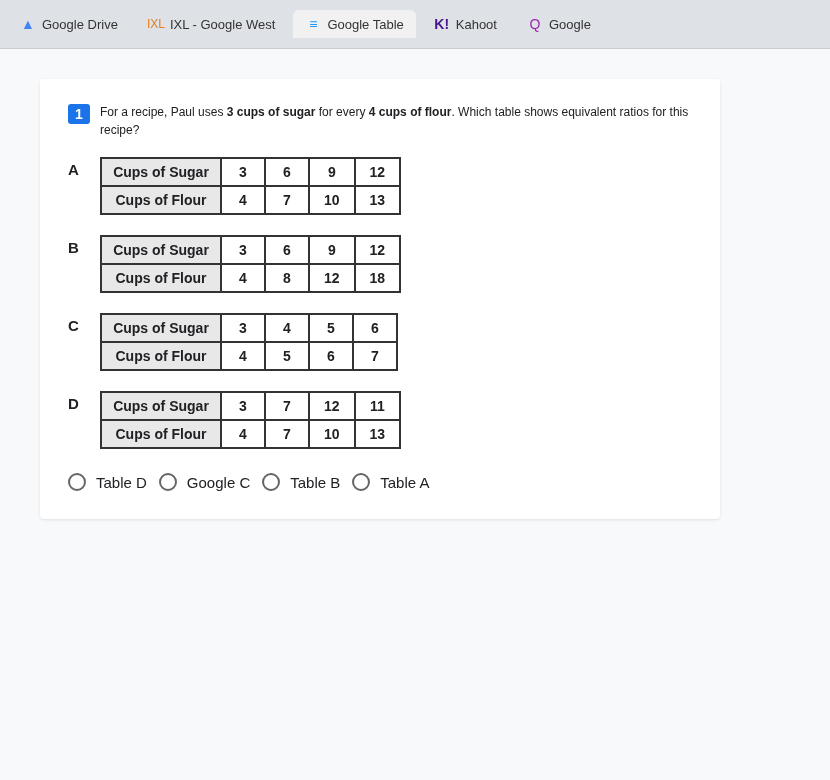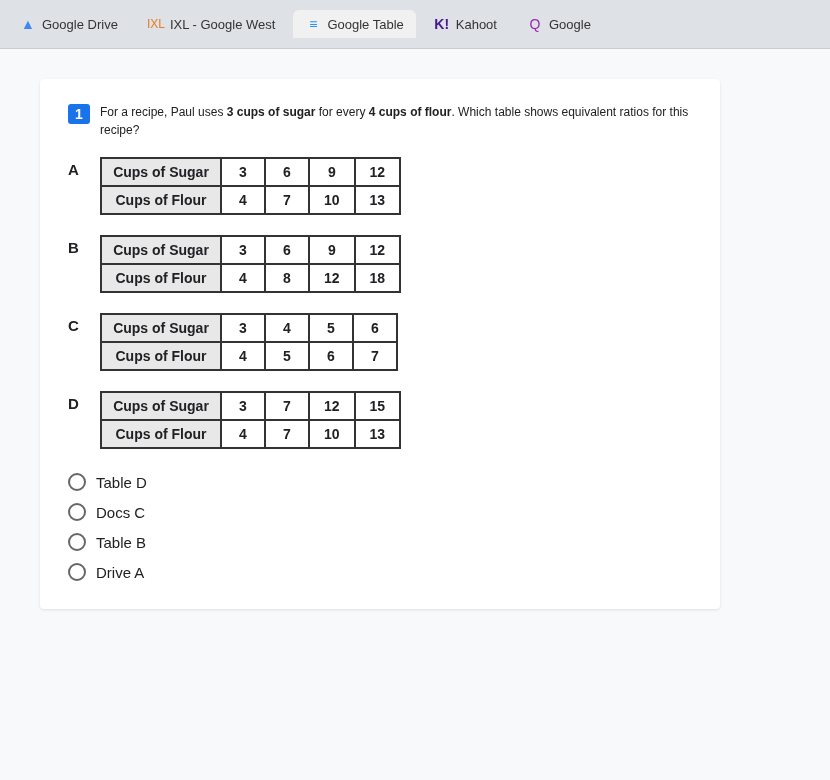--- a/index.html
+++ b/index.html
@@ -130,21 +130,21 @@
       text-align: center;
       font-weight: 700;
       background: #e8e8e8;
       min-width: 120px;
       padding: 5px 10px;
     }
 
     
     .answer-choices {
       display: flex;
-      flex-direction: column;
+      flex-direction: row;
       gap: 12px;
       margin-top: 10px;
     }
     .answer-choice {
       display: flex;
       align-items: center;
       gap: 10px;
       cursor: pointer;
     }
     .radio-circle {
@@ -266,21 +266,21 @@
 
       <div class="table-option">
         <span class="option-label">D</span>
         <table class="ratio-table">
           <tbody>
               <tr>
             <td class="row-label">Cups of Sugar</td>
             <td>3</td>
             <td>7</td>
             <td>12</td>
-            <td>15</td>
+            <td>11</td>
           </tr>
           <tr>
             <td class="row-label">Cups of Flour</td>
             <td>4</td>
             <td>7</td>
             <td>10</td>
             <td>13</td>
           </tr>
         </tbody>
           </table>
@@ -288,26 +288,26 @@
 
     </div>
 
     <div class="answer-choices">
       <div class="answer-choice">
         <div class="radio-circle"></div>
         <span class="answer-label">Table D</span>
       </div>
       <div class="answer-choice">
         <div class="radio-circle"></div>
-        <span class="answer-label">Docs C</span>
+        <span class="answer-label">Google C</span>
       </div>
       <div class="answer-choice">
         <div class="radio-circle"></div>
         <span class="answer-label">Table B</span>
       </div>
       <div class="answer-choice">
         <div class="radio-circle"></div>
-        <span class="answer-label">Drive A</span>
+        <span class="answer-label">Table A</span>
       </div>
     </div>
 
   </div>
 </div>
 
 </body></html>

